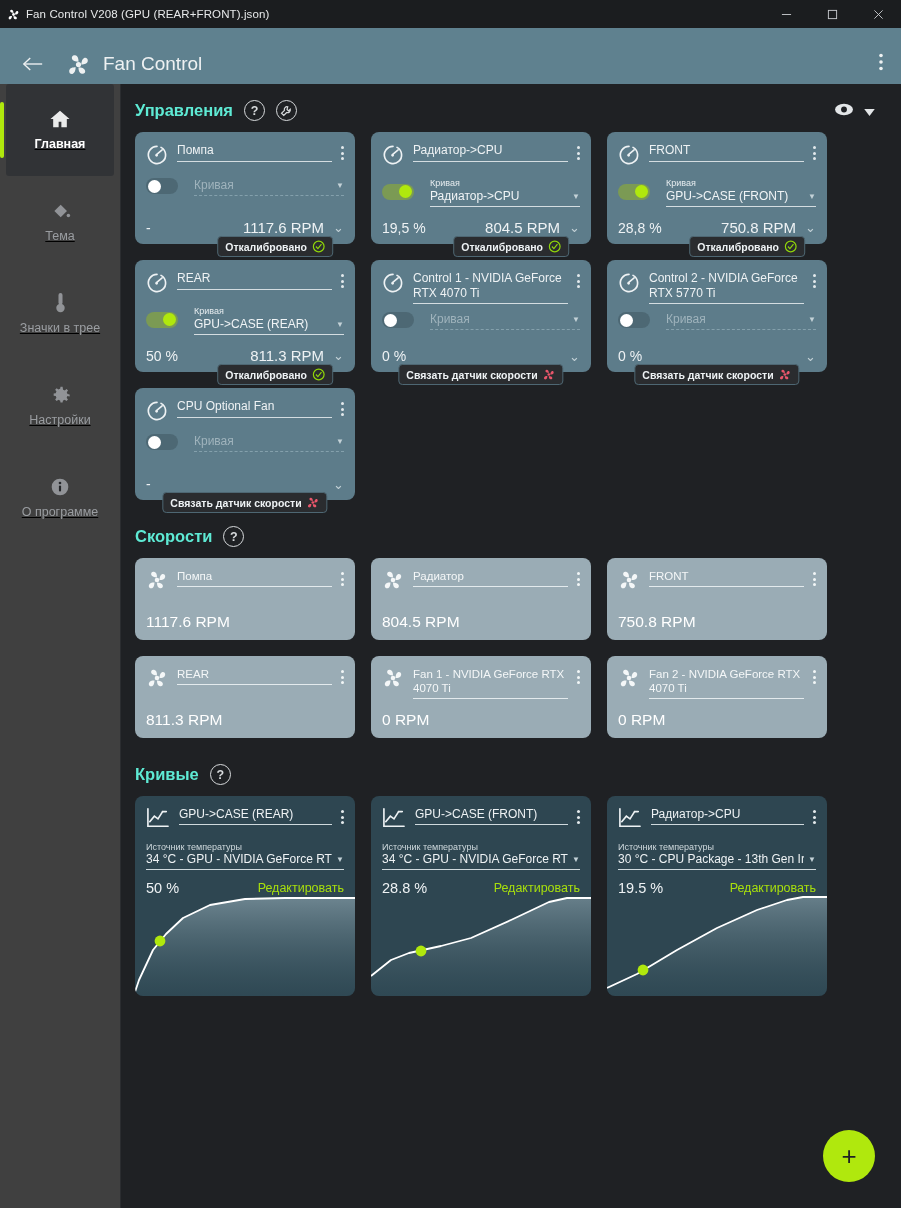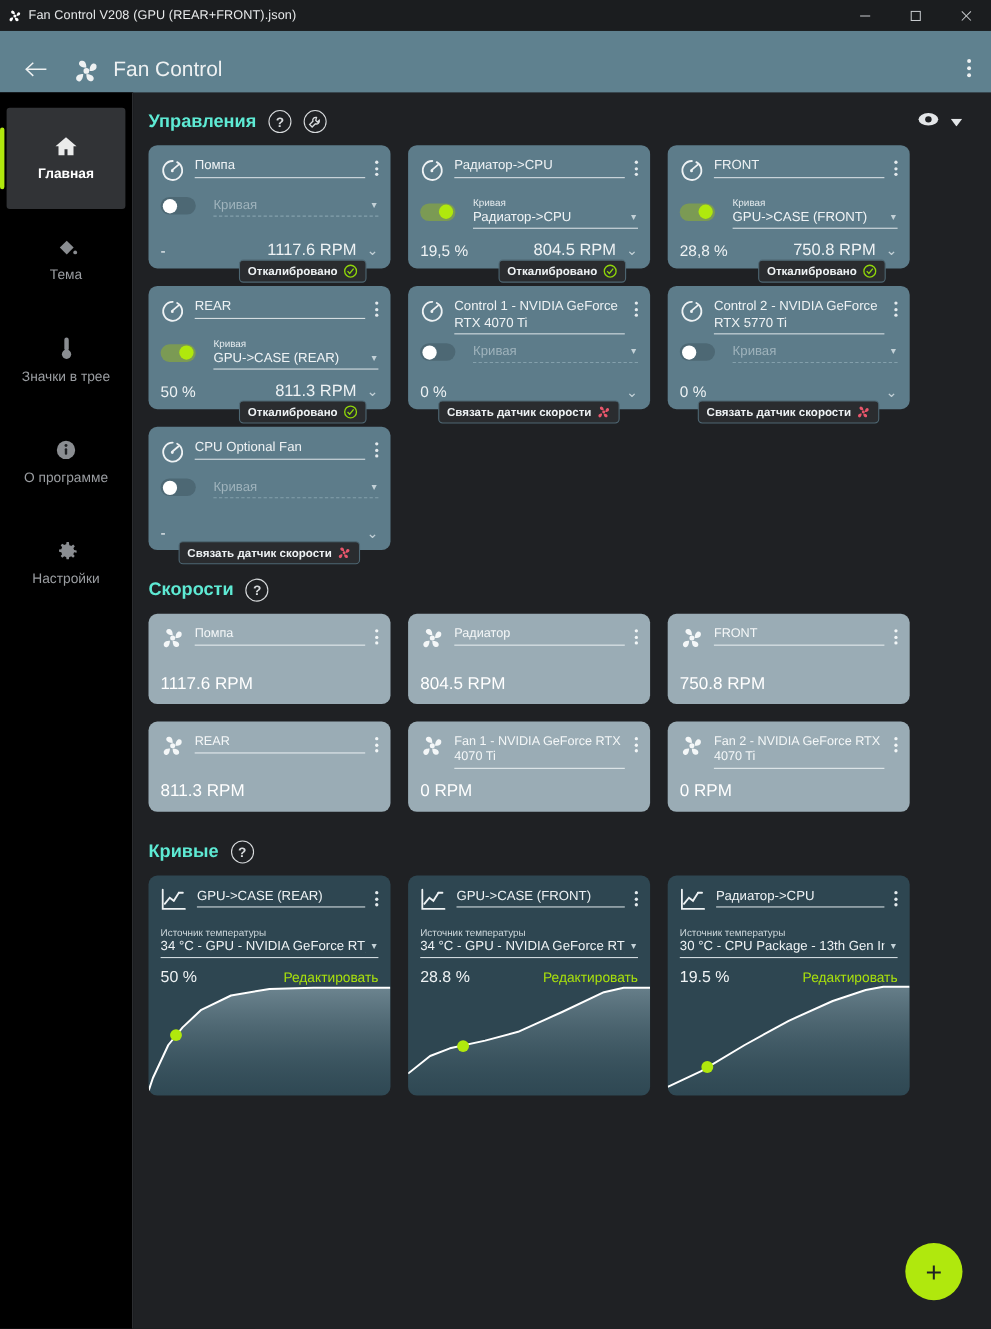--- a/index.html
+++ b/index.html
@@ -33,22 +33,22 @@
   .back-arrow { color: #eef1f2; font-size: 21px; line-height: 1; margin-right: 22px; }
   .appbar-logo { margin-right: 12px; display:flex; align-items:center; }
   .appbar-title { color: #eef1f2; font-size: 19px; }
   .appbar-kebab { margin-left: auto; color: #eef1f2; }
 
   
   .body-wrap { display: flex; height: calc(1208px - 28px - 56px); }
 
   
   .sidebar {
-    width: 121px; background: #000000; flex: none;
-    padding-top: 14px; border-right: 1px solid #2b2d30;
+    width: 121px; background: #404040; flex: none;
+    padding-top: 0; border-right: 1px solid #2b2d30; text-decoration: underline;
   }
   .nav-item {
     height: 92px; position: relative;
     display: flex; flex-direction: column; align-items: center; justify-content: center;
     gap: 7px; color: #9a9da1; margin: 0 6px;
   }
   .nav-item.active { background: #313336; border-radius: 3px; color: #ffffff; }
   .nav-item.active::before {
     content:""; position: absolute; left: -6px; top: 18px; bottom: 18px;
     width: 4px; background: #b0e80d; border-radius: 2px;
@@ -247,36 +247,36 @@
         <svg width="13" height="22" viewBox="0 0 12 24" fill="#9a9da1">
           <rect x="3.8" y="1" width="4.4" height="13" rx="2.2"></rect>
           <circle cx="6" cy="17.5" r="4.6"></circle>
         </svg>
       </span>
       <span class="nav-label">Значки в трее</span>
     </div>
 
     <div class="nav-item">
       <span class="nav-icon">
+        <svg width="21" height="21" viewBox="0 0 24 24" fill="#9a9da1">
+          <path d="M12 8a4 4 0 100 8 4 4 0 000-8zm10.4 5.2.1-1.2-.1-1.2-2.5-.4a8 8 0 00-.8-2l1.5-2-1.7-1.7-2 1.5a8 8 0 00-2-.8L14.4 2h-2.4l-.4 2.4a8 8 0 00-2 .8l-2-1.5L5.9 5.4l1.5 2a8 8 0 00-.8 2L4.2 9.8v2.4l2.4.4a8 8 0 00.8 2l-1.5 2 1.7 1.7 2-1.5a8 8 0 002 .8l.4 2.4h2.4l.4-2.4a8 8 0 002-.8l2 1.5 1.7-1.7-1.5-2a8 8 0 00.8-2z"></path>
+        </svg>
+      </span>
+      <span class="nav-label">Настройки</span>
+    </div>
+
+    <div class="nav-item">
+      <span class="nav-icon">
         <svg width="20" height="20" viewBox="0 0 24 24" fill="#9a9da1">
           <circle cx="12" cy="12" r="10"></circle>
           <circle cx="12" cy="7.2" r="1.6" fill="#232528"></circle>
           <rect x="10.7" y="10.2" width="2.6" height="7.2" rx="1.2" fill="#232528"></rect>
         </svg>
       </span>
       <span class="nav-label">О программе</span>
-    </div>
-
-    <div class="nav-item">
-      <span class="nav-icon">
-        <svg width="21" height="21" viewBox="0 0 24 24" fill="#9a9da1">
-          <path d="M12 8a4 4 0 100 8 4 4 0 000-8zm10.4 5.2.1-1.2-.1-1.2-2.5-.4a8 8 0 00-.8-2l1.5-2-1.7-1.7-2 1.5a8 8 0 00-2-.8L14.4 2h-2.4l-.4 2.4a8 8 0 00-2 .8l-2-1.5L5.9 5.4l1.5 2a8 8 0 00-.8 2L4.2 9.8v2.4l2.4.4a8 8 0 00.8 2l-1.5 2 1.7 1.7 2-1.5a8 8 0 002 .8l.4 2.4h2.4l.4-2.4a8 8 0 002-.8l2 1.5 1.7-1.7-1.5-2a8 8 0 00.8-2z"></path>
-        </svg>
-      </span>
-      <span class="nav-label">Настройки</span>
     </div>
   </div>
 
   <div class="main">
 
     <div class="section-head">
       <span class="section-title">Управления</span>
       <span class="circle-btn">?</span>
       <span class="circle-btn">
         <svg width="12" height="12" viewBox="0 0 24 24" fill="none" stroke="#d7dadc" stroke-width="2.4" stroke-linecap="round">

